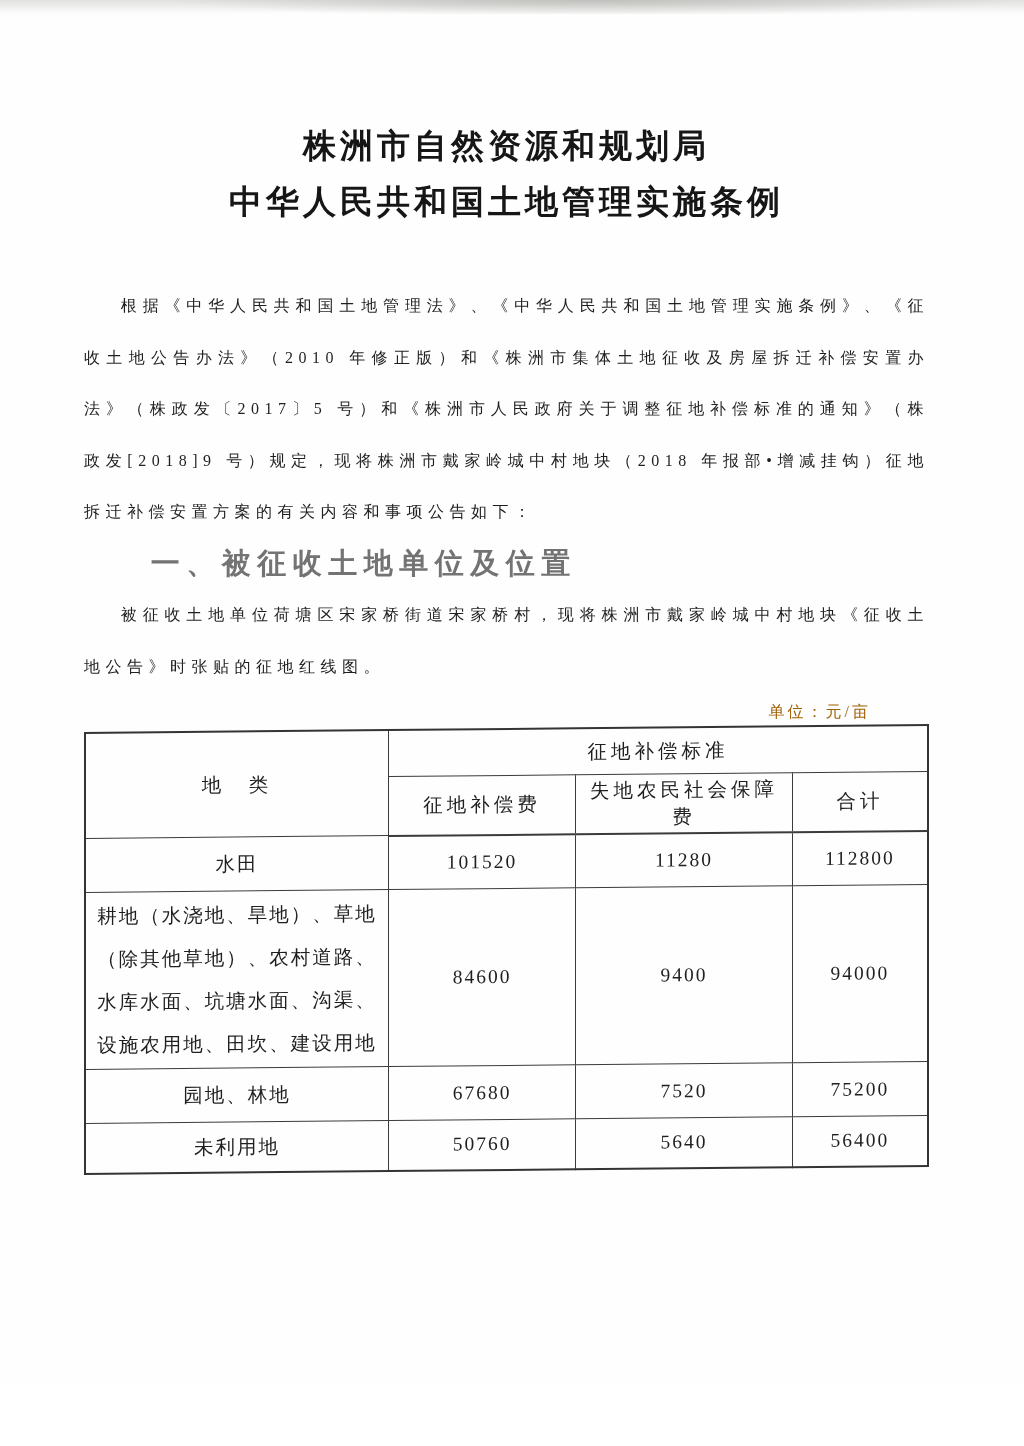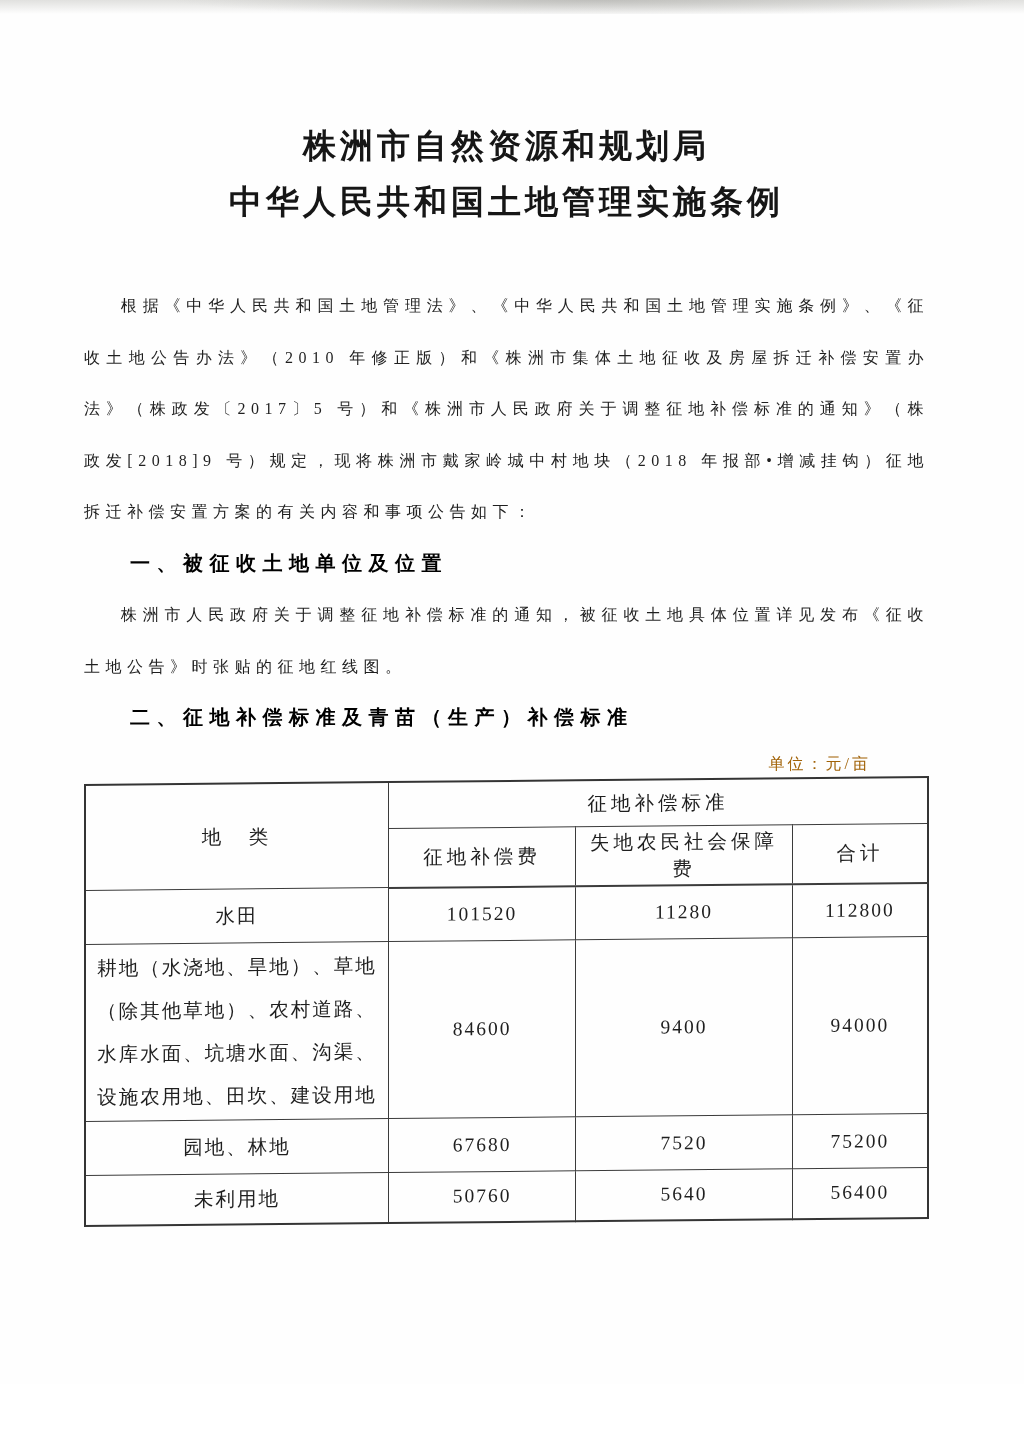--- a/index.html
+++ b/index.html
@@ -43,26 +43,26 @@
     font-size: 16px;
     line-height: 51.5px;
     letter-spacing: 5.5px;
     text-align: justify;
     text-indent: 2.3em;
     color: #1f1f1f;
   }
   .intro { margin-top: 50px; }
   .heading {
     font-family: "Liberation Sans", "DejaVu Sans", sans-serif;
-    font-size: 20px;
+    font-size: 29px;
     font-weight: 700;
     line-height: 51.5px;
     letter-spacing: 6.5px;
     text-indent: 2.3em;
-    color: #000000;
+    color: #737373;
   }
   .unit-label {
     font-size: 16px;
     line-height: 40px;
     letter-spacing: 3px;
     text-align: right;
     padding-right: 58px;
     color: #a16207;
   }
   table.comp-table {
@@ -108,23 +108,22 @@
   <div class="content">
     <div class="title-block">
       <div class="title">株洲市自然资源和规划局</div>
       <div class="title">中华人民共和国土地管理实施条例</div>
     </div>
 
     <p class="body-para intro">根据《中华人民共和国土地管理法》、《中华人民共和国土地管理实施条例》、《征收土地公告办法》（2010 年修正版）和《株洲市集体土地征收及房屋拆迁补偿安置办法》（株政发〔2017〕5 号）和《株洲市人民政府关于调整征地补偿标准的通知》（株政发[2018]9 号）规定，现将株洲市戴家岭城中村地块（2018 年报部•增减挂钩）征地拆迁补偿安置方案的有关内容和事项公告如下：</p>
 
     <div class="heading">一、被征收土地单位及位置</div>
 
-    <p class="body-para">株洲市人民政府关于调整征地补偿标准的通知，被征收土地具体位置详见发布《征收土地公告》时张贴的征地红线图。</p>
+    <p class="body-para">被征收土地单位荷塘区宋家桥街道宋家桥村，现将株洲市戴家岭城中村地块《征收土地公告》时张贴的征地红线图。</p>
 
-    <div class="heading">二、征地补偿标准及青苗（生产）补偿标准</div>
 
     <div class="unit-label">单位：元/亩</div>
 
     <table class="comp-table">
       <colgroup>
         <col style="width:36%">
         <col style="width:22.2%">
         <col style="width:25.7%">
         <col style="width:16.1%">
       </colgroup>

